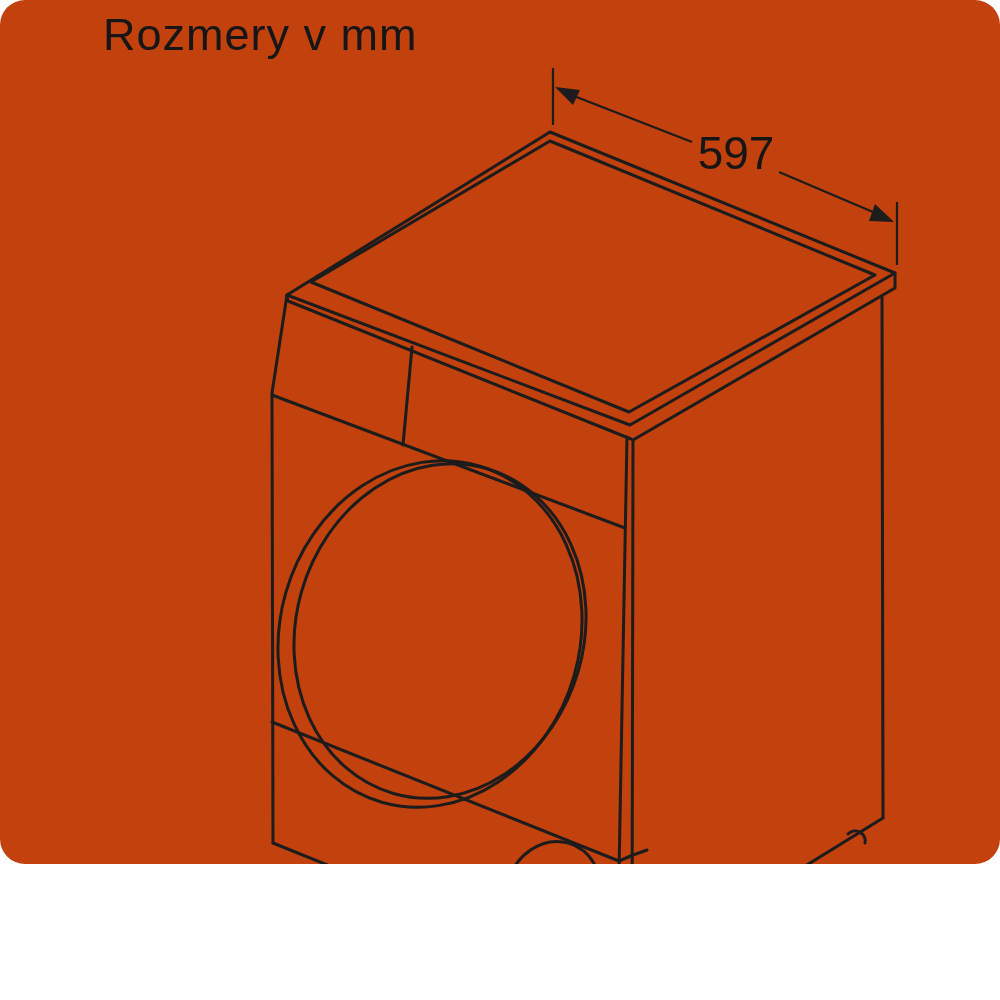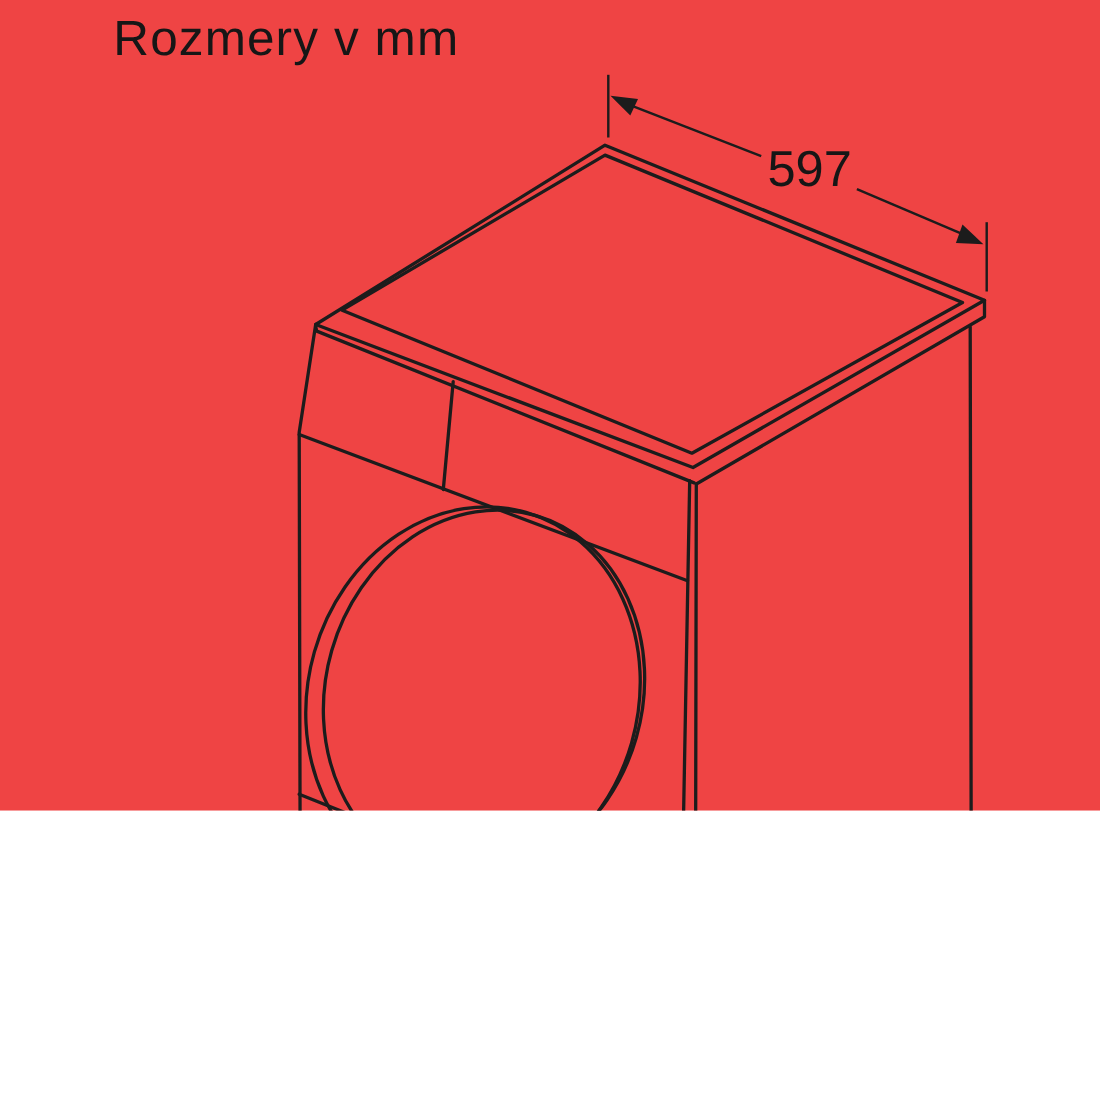--- a/index.html
+++ b/index.html
@@ -3,24 +3,25 @@
 <meta charset="utf-8">
 <style>
   html, body {
     margin: 0;
     padding: 0;
     background: #ffffff;
   }
   .canvas {
     position: relative;
     width: 1000px;
-    height: 737px;
-    background: #ef4444;
+    height: 864px;
+    background: #c2410c;
     overflow: hidden;
     font-family: "Liberation Sans", sans-serif;
+    border-radius: 25px;
   }
   .page-title {
     position: absolute;
     left: 103px;
     top: 10px;
     font-size: 45px;
     line-height: 1.1;
     color: #161616;
     letter-spacing: 1px;
     white-space: nowrap;

